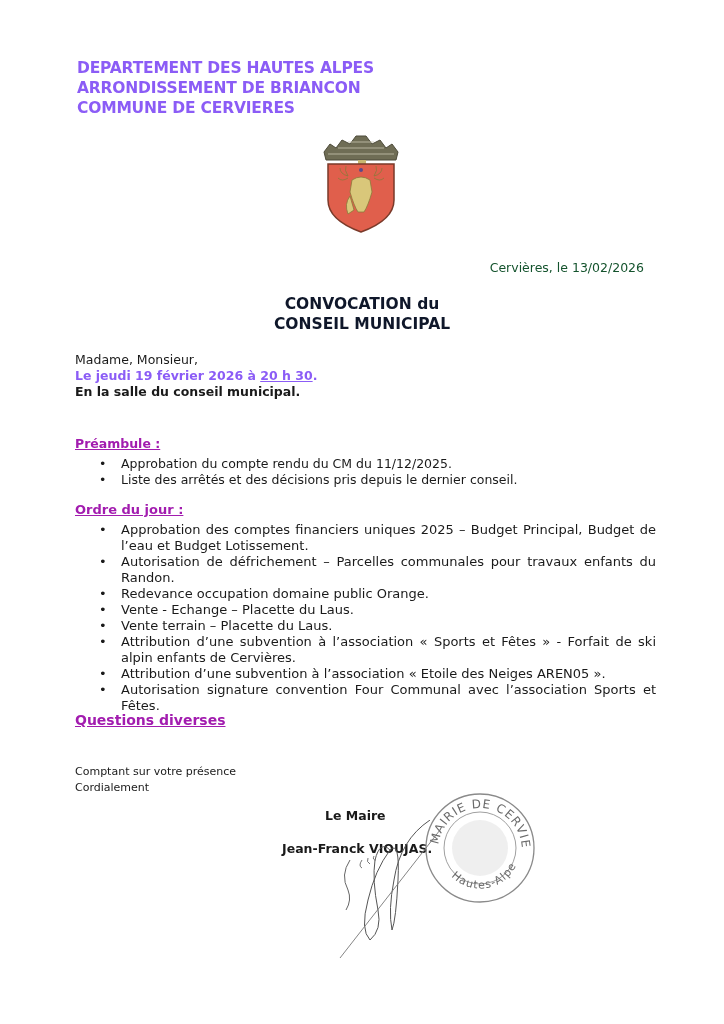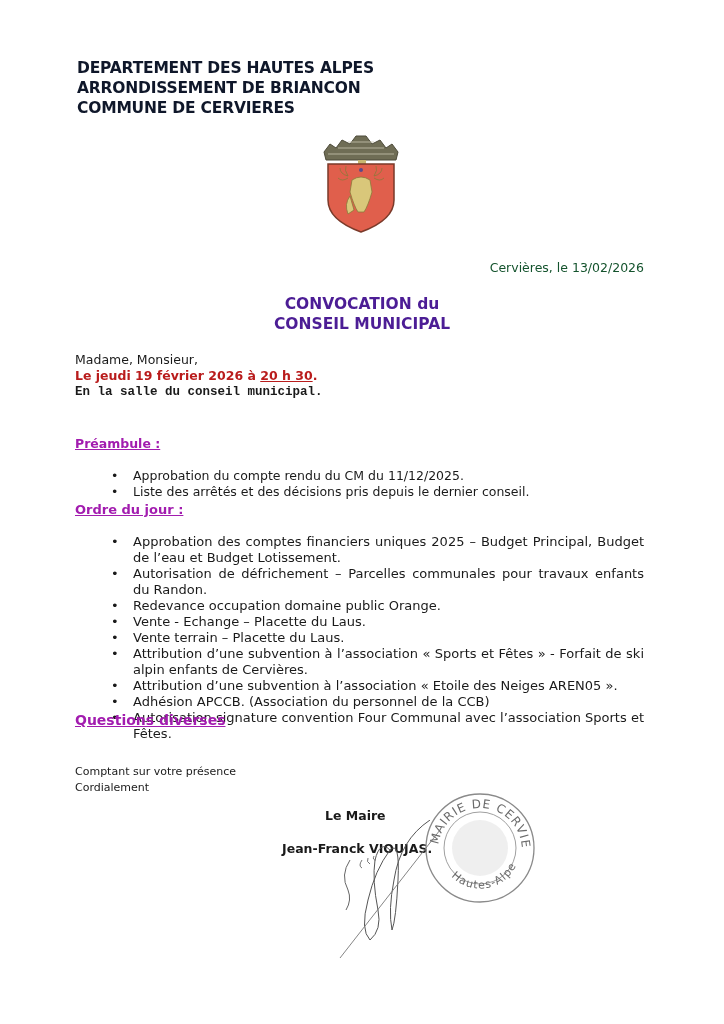--- a/index.html
+++ b/index.html
@@ -1,37 +1,37 @@
 <!DOCTYPE html>
 <html><head>
   <meta charset="utf-8">
   <style>
     html, body { margin: 0; padding: 0; background: #ffffff; }
     body { width: 724px; height: 1024px; position: relative; overflow: hidden;
            font-family: "DejaVu Sans", "Liberation Sans", sans-serif; color: #1a1a1a; }
     .page { position: absolute; left: 0; top: 0; width: 724px; height: 1024px; }
 
     .header { position: absolute; left: 77px; top: 58px; font-weight: bold; font-size: 15.5px;
-              line-height: 20px; letter-spacing: -0.2px; color: #0f172a; }
+              line-height: 20px; letter-spacing: -0.2px; color: #8b5cf6; }
     .header div { white-space: nowrap; }
 
     .crest { position: absolute; left: 318px; top: 134px; width: 86px; height: 100px; }
 
     .date-line { position: absolute; right: 80px; top: 260px; font-size: 12.5px; color: #14532d; }
 
     .title { position: absolute; left: 0; width: 724px; top: 294px; text-align: center;
-             font-weight: bold; font-size: 15.5px; line-height: 20px; color: #4c1d95; }
+             font-weight: bold; font-size: 15.5px; line-height: 20px; color: #0f172a; }
 
     .body-text { position: absolute; left: 75px; top: 352px; width: 580px; font-size: 12.5px; line-height: 16px; }
-    .red { color: #b91c1c; font-weight: bold; }
+    .red { color: #8b5cf6; font-weight: bold; }
     .red u { text-decoration: underline; }
-    .bold { font-weight: bold; font-family: Liberation Mono, monospace; }
+    .bold { font-weight: bold; }
 
     .section-title { font-weight: bold; text-decoration: underline; color: #a21caf; }
-    ul.items { margin: 16px; padding: 0 0 0 42px; list-style: none; }
+    ul.items { margin: 4px; padding: 0 0 0 42px; list-style: none; }
     ul.items li { position: relative; padding-left: 0; text-align: justify; }
     ul.items li::before { content: "•"; position: absolute; left: -22px; top: 0; }
 
     .preambule { position: absolute; left: 75px; top: 436px; width: 585px; font-size: 12.5px; line-height: 16px; }
     .ordre { position: absolute; left: 75px; top: 502px; width: 585px; font-size: 13px; line-height: 16px; }
     .questions { position: absolute; left: 75px; top: 712px; font-size: 14px; line-height: 16px; }
     .closing { position: absolute; left: 75px; top: 732px; font-size: 11px; line-height: 16px; margin-top: 32px; }
 
     .maire-title { position: absolute; left: 325px; top: 808px; font-weight: bold; font-size: 12.5px; text-align: center; }
     .maire-name { position: absolute; left: 282px; top: 841px; font-weight: bold; font-size: 12.5px; white-space: nowrap; }
@@ -95,21 +95,20 @@
   <div class="ordre">
     <div class="section-title">Ordre du jour :</div>
     <ul class="items">
       <li>Approbation des comptes financiers uniques 2025 – Budget Principal, Budget de l’eau et Budget Lotissement.</li>
       <li>Autorisation de défrichement – Parcelles communales pour travaux enfants du Randon.</li>
       <li>Redevance occupation domaine public Orange.</li>
       <li>Vente - Echange – Placette du Laus.</li>
       <li>Vente terrain – Placette du Laus.</li>
       <li>Attribution d’une subvention à l’association « Sports et Fêtes » - Forfait de ski alpin enfants de Cervières.</li>
       <li>Attribution d’une subvention à l’association « Etoile des Neiges AREN05 ».</li>
-      <li>Adhésion APCCB. (Association du personnel de la CCB)</li>
       <li>Autorisation signature convention Four Communal avec l’association Sports et Fêtes.</li>
     </ul>
   </div>
 
   <div class="questions">
     <div class="section-title">Questions diverses</div>
   </div>
 
   <div class="closing">
     <div>Comptant sur votre présence</div>

